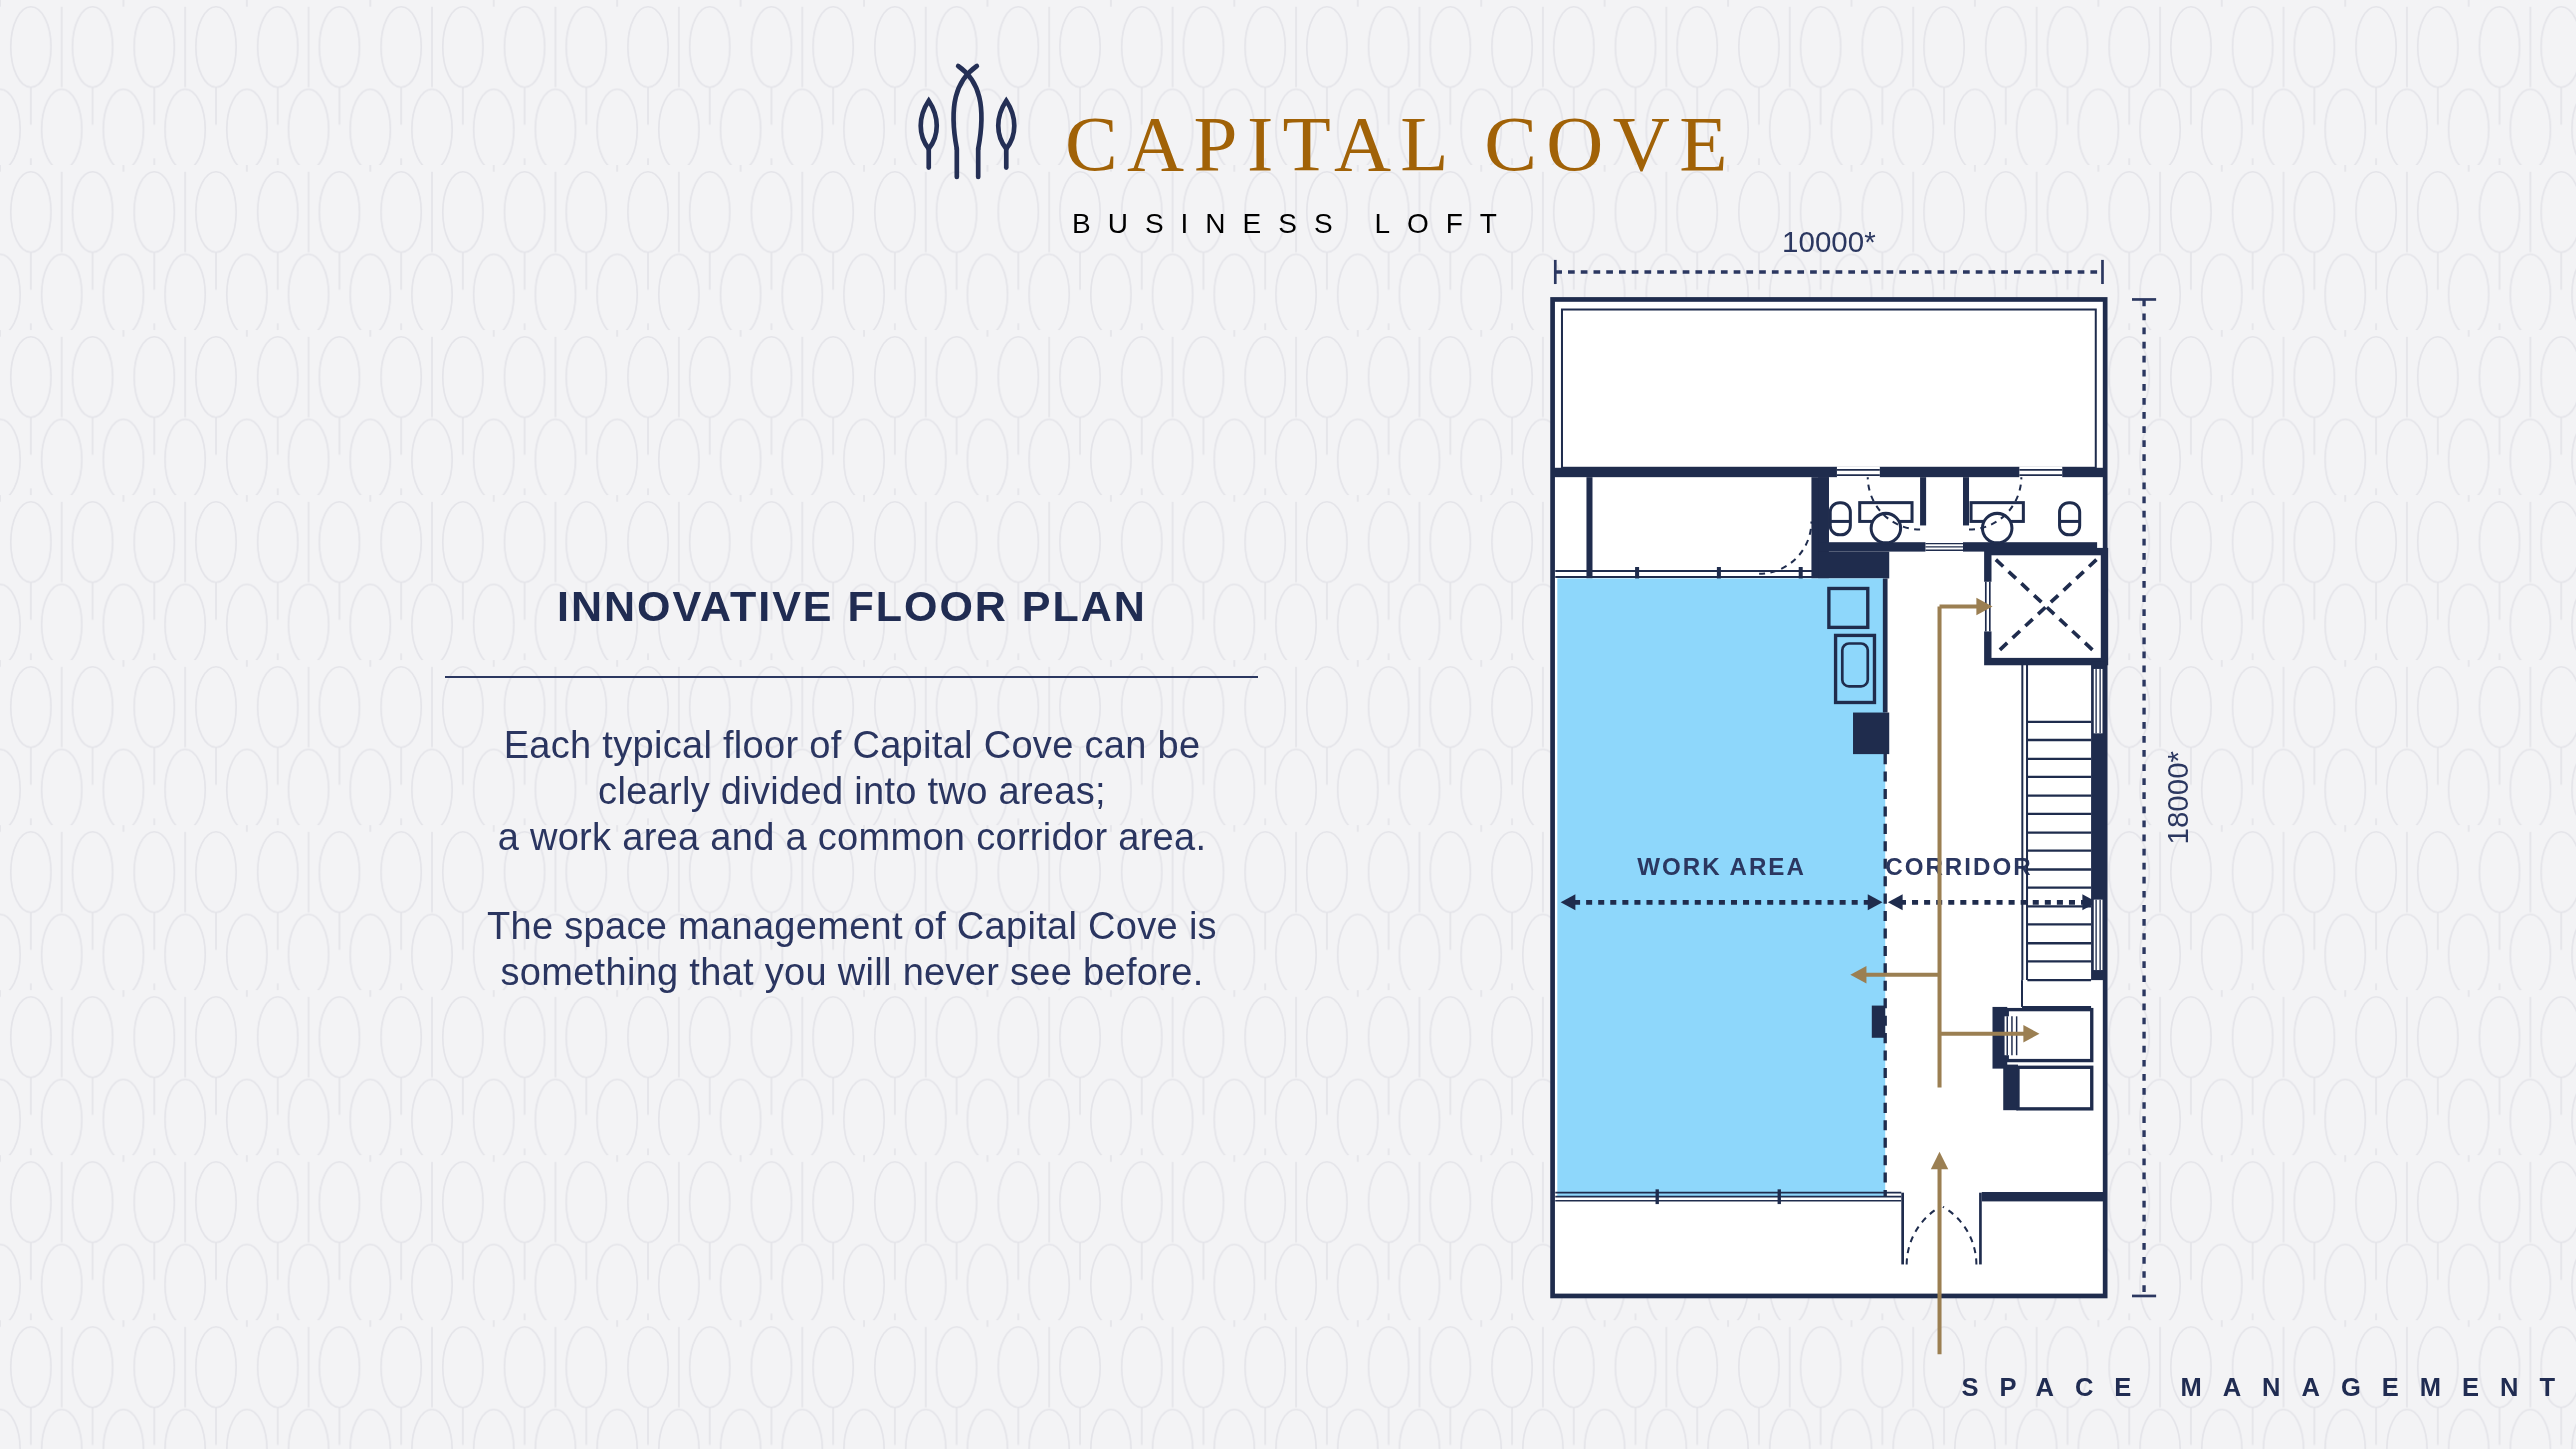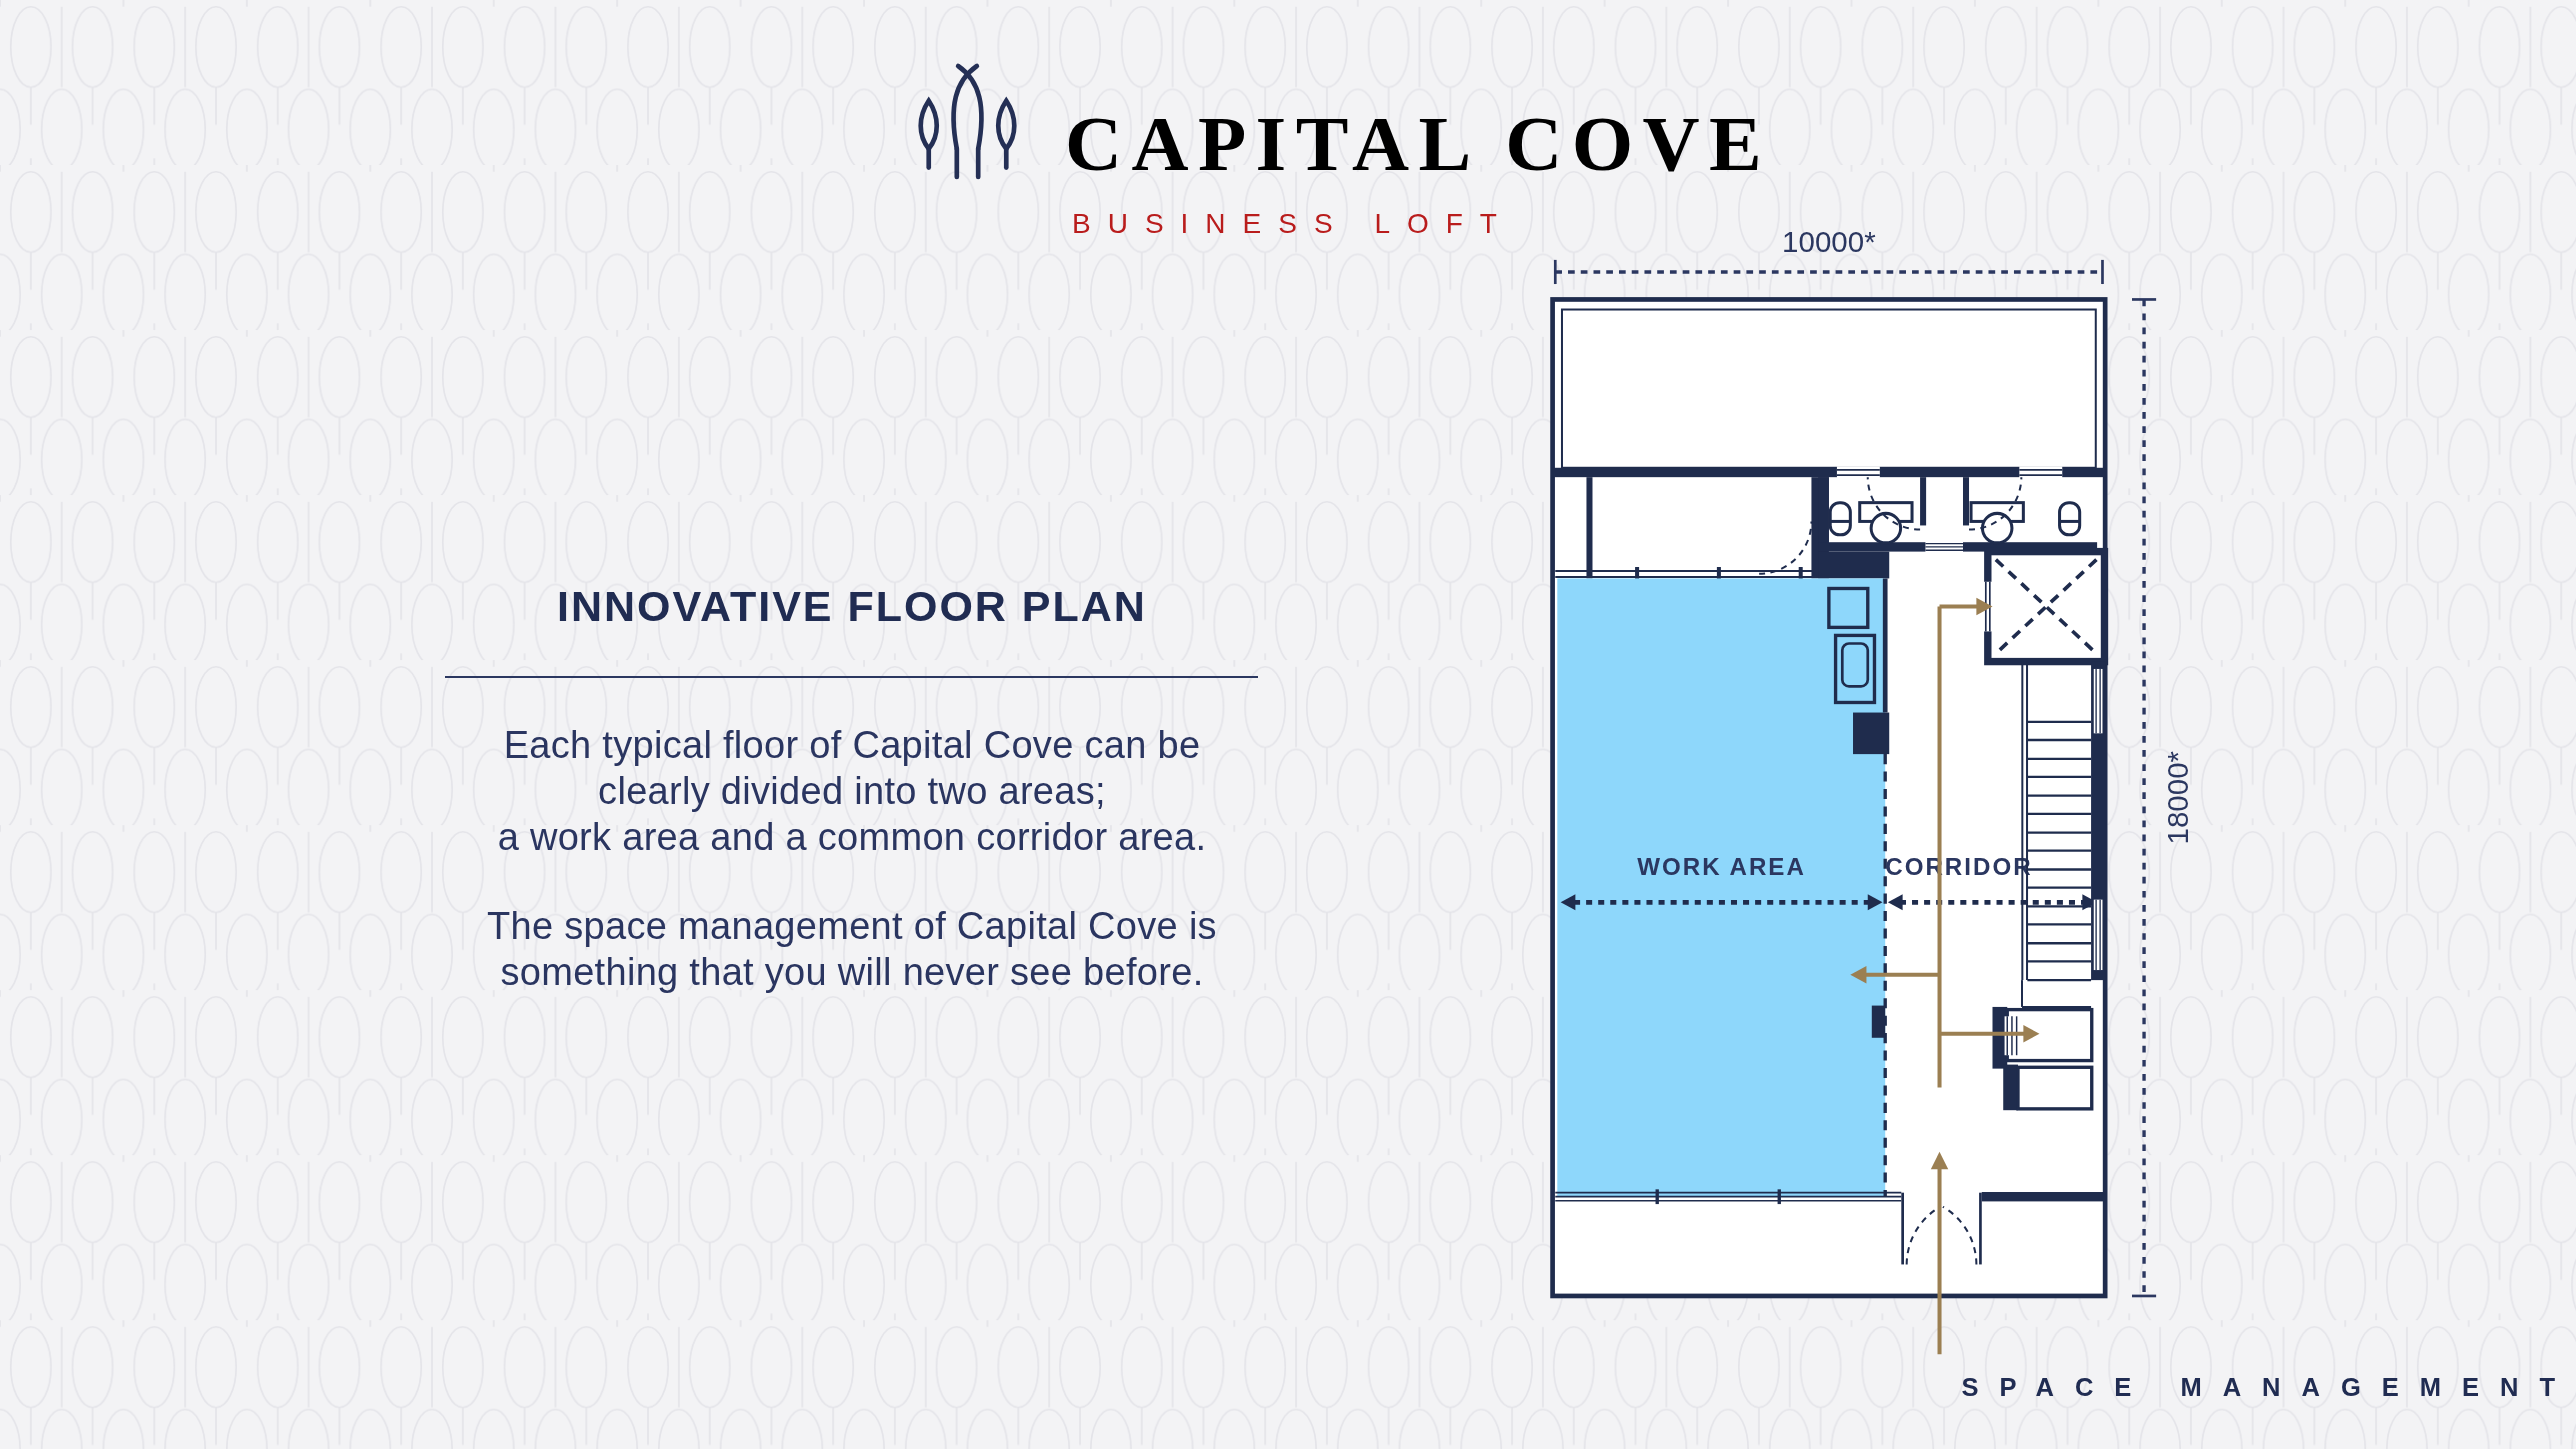--- a/index.html
+++ b/index.html
@@ -10,27 +10,27 @@
     color:#263257;
   }
   #bg-pattern{position:absolute;inset:0;z-index:0;}
   .layer{position:absolute;z-index:1;}
 
   
   #logo-mark{left:907px;top:62px;width:121px;height:127px;}
   #brand-name{
     left:1065px;top:99px;width:671px;
     font-family:"Liberation Serif",serif;
-    font-size:79px;letter-spacing:9.4px;font-weight:700;
-    color:#000000;white-space:nowrap;
+    font-size:79px;letter-spacing:9.4px;font-weight:400;
+    color:#a16207;white-space:nowrap;
   }
   #brand-tagline{
     left:1072px;top:208px;width:604px;
     font-size:28px;letter-spacing:17px;font-weight:400;
-    color:#b91c1c;white-space:nowrap;
+    color:#000000;white-space:nowrap;
   }
 
   
   #intro{left:369px;top:582px;width:966px;text-align:center;}
   #intro h1{
     margin:0;font-size:43px;font-weight:700;letter-spacing:2px;
     color:#202c52;
     text-align:center;
   }
   #divider{left:445px;top:676px;width:813px;height:2px;background:#2b3760;}

